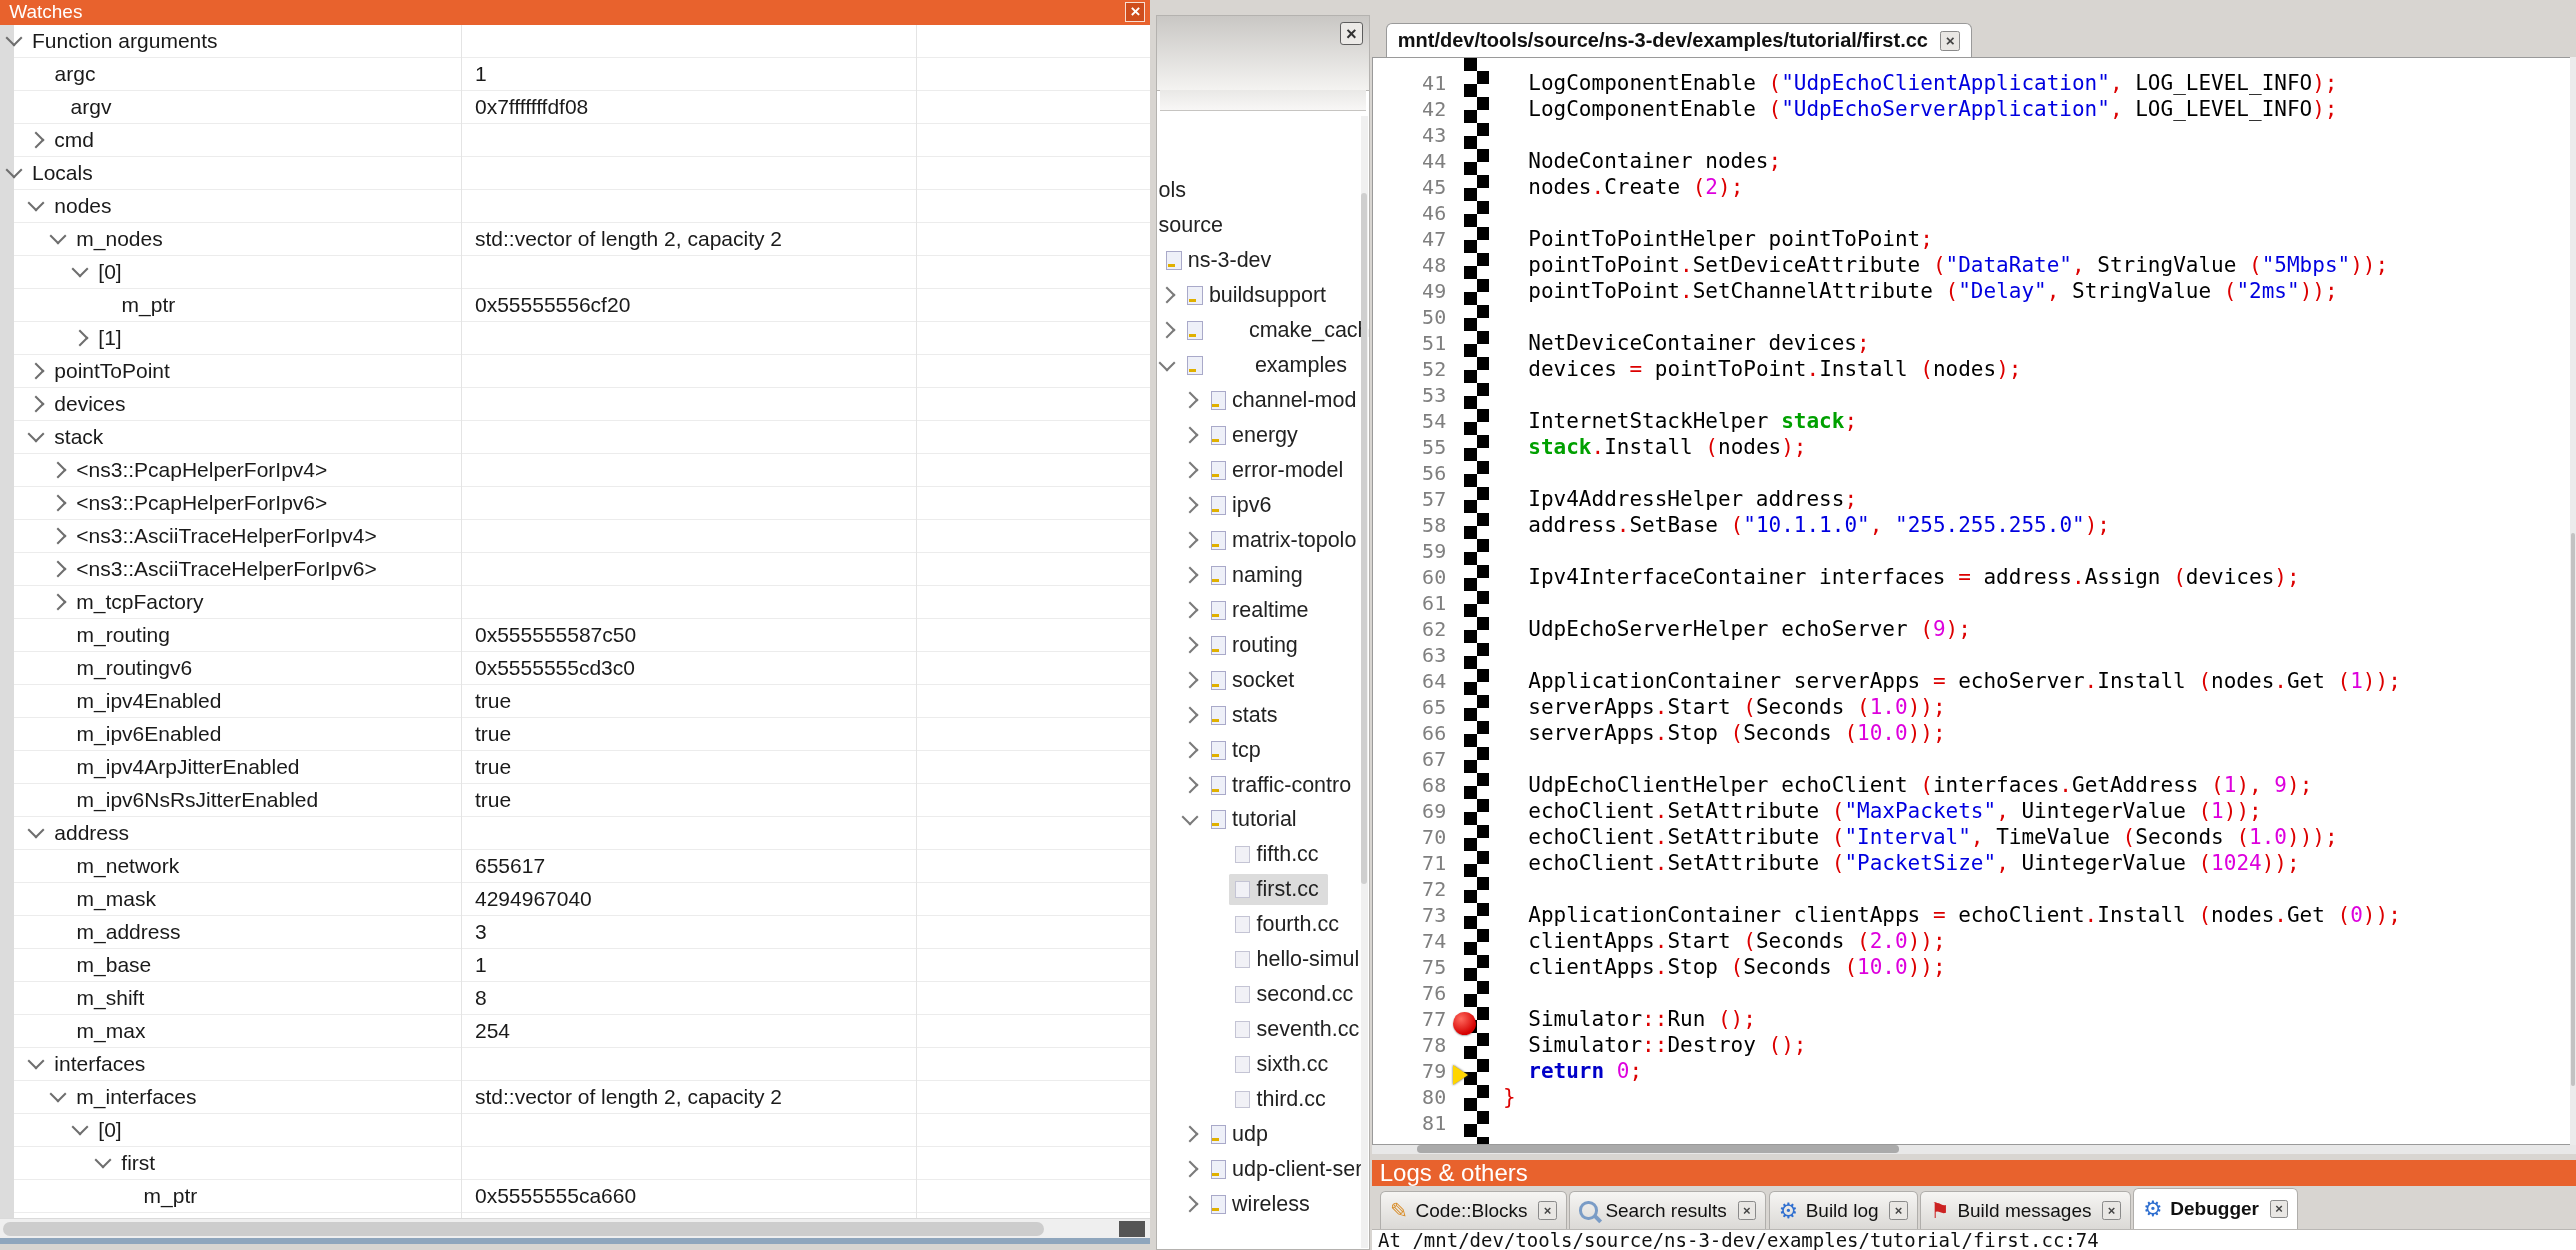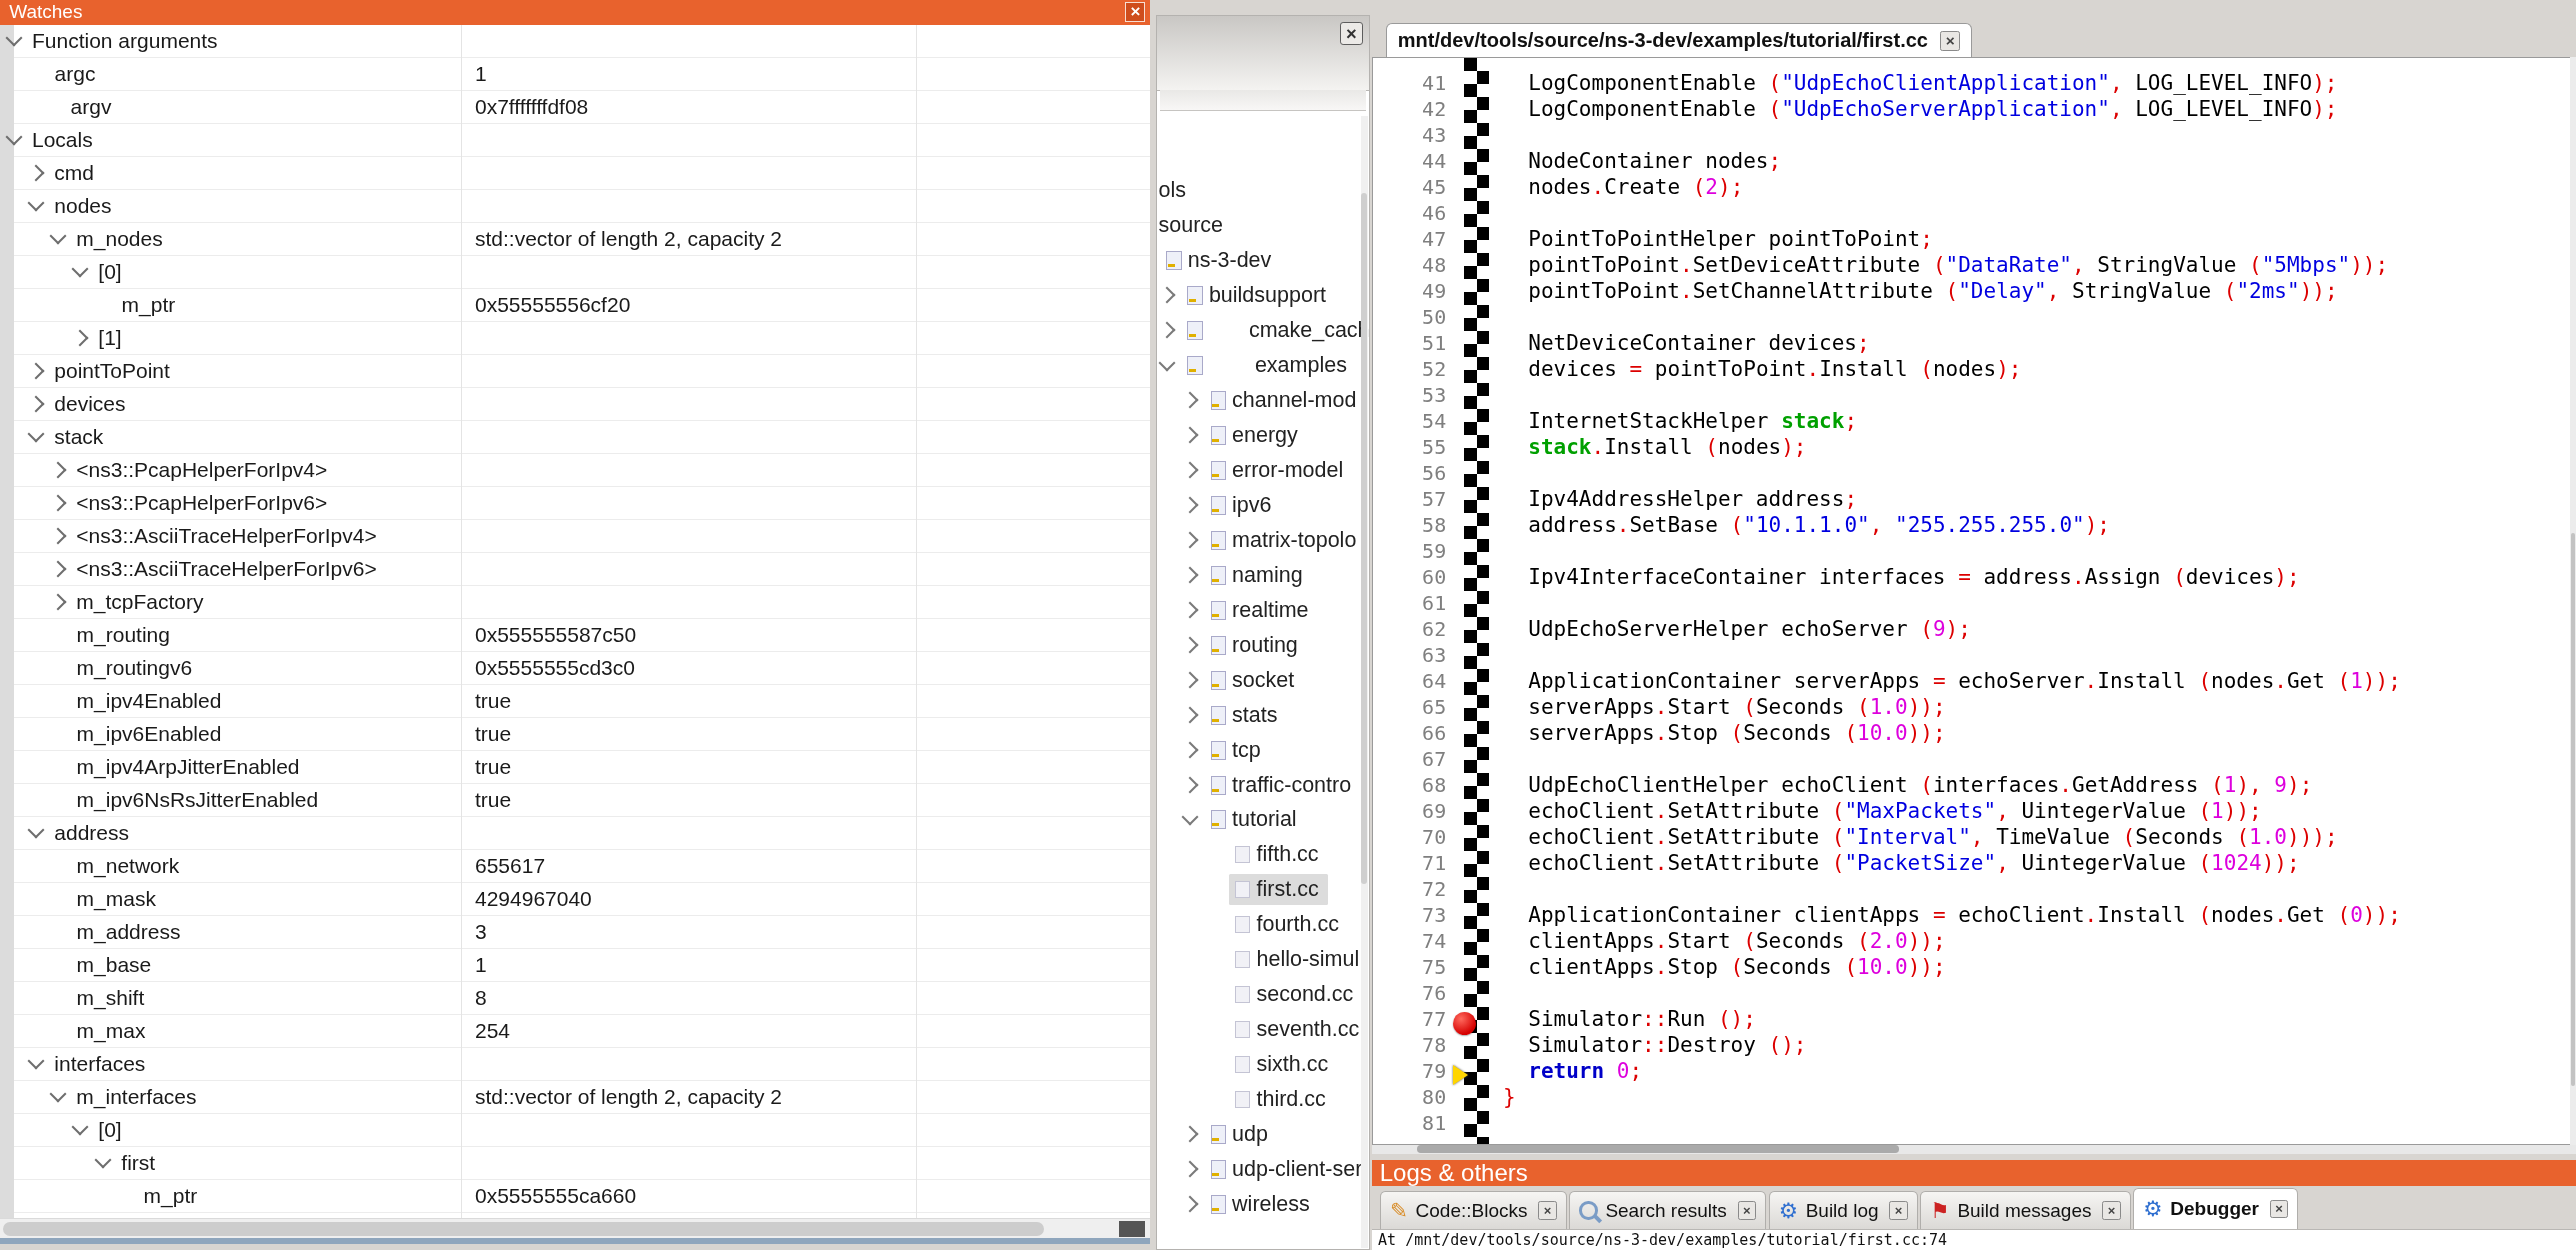--- a/index.html
+++ b/index.html
@@ -104,21 +104,21 @@
   .licon{font-family:"DejaVu Sans", sans-serif;font-size:21.5px;line-height:21.5px;flex:none;}
   .licon.pencil{color:#d98e2b;}
   .licon.gear{color:#2f6fd0;}
   .licon.flag{color:#cc2222;}
   .icon-magnifier{width:12.3px;height:12.3px;border:3.8px solid #7a9cc6;border-radius:50%;position:relative;
     flex:none;box-sizing:content-box;}
   .icon-magnifier::after{content:"";position:absolute;width:3.8px;height:8.4px;background:#7a9cc6;
     transform:rotate(-45deg);right:-5.4px;bottom:-7px;}
   .l-status{position:absolute;left:0;top:75px;width:100%;height:21.5px;background:#ffffff;border-top:0.8px solid #b9b7b4;
     display:flex;align-items:center;padding-left:6.1px;box-sizing:border-box;
-    font-family:"DejaVu Sans Mono", monospace;font-size:15px;color:#111;white-space:nowrap;}
+    font-family:"DejaVu Sans Mono", monospace;font-size:19px;color:#111;white-space:nowrap;}
 </style>
 </head>
 <body>
 
 <div class="watches">
   <div class="w-title">
     <span class="ttl">Watches</span>
     <span class="w-close">×</span>
   </div>
   <div class="w-table">
@@ -139,30 +139,30 @@
           <div class="wval">1</div>
         </div>
         <div class="wrow">
           <div class="wname" style="padding-left: 46px;">
             <span class="chevsp"></span>
             <span class="wlbl">argv</span>
           </div>
           <div class="wval">0x7fffffffdf08</div>
         </div>
         <div class="wrow">
+          <div class="wname" style="padding-left: 30px;">
+            <span class="chev col"></span>
+            <span class="wlbl">cmd</span>
+          </div>
+          <div class="wval"></div>
+        </div>
+        <div class="wrow">
           <div class="wname" style="padding-left: 7.7px;">
             <span class="chev exp"></span>
             <span class="wlbl">Locals</span>
-          </div>
-          <div class="wval"></div>
-        </div>
-        <div class="wrow">
-          <div class="wname" style="padding-left: 30px;">
-            <span class="chev col"></span>
-            <span class="wlbl">cmd</span>
           </div>
           <div class="wval"></div>
         </div>
         <div class="wrow">
           <div class="wname" style="padding-left: 30px;">
             <span class="chev exp"></span>
             <span class="wlbl">nodes</span>
           </div>
           <div class="wval"></div>
         </div>

